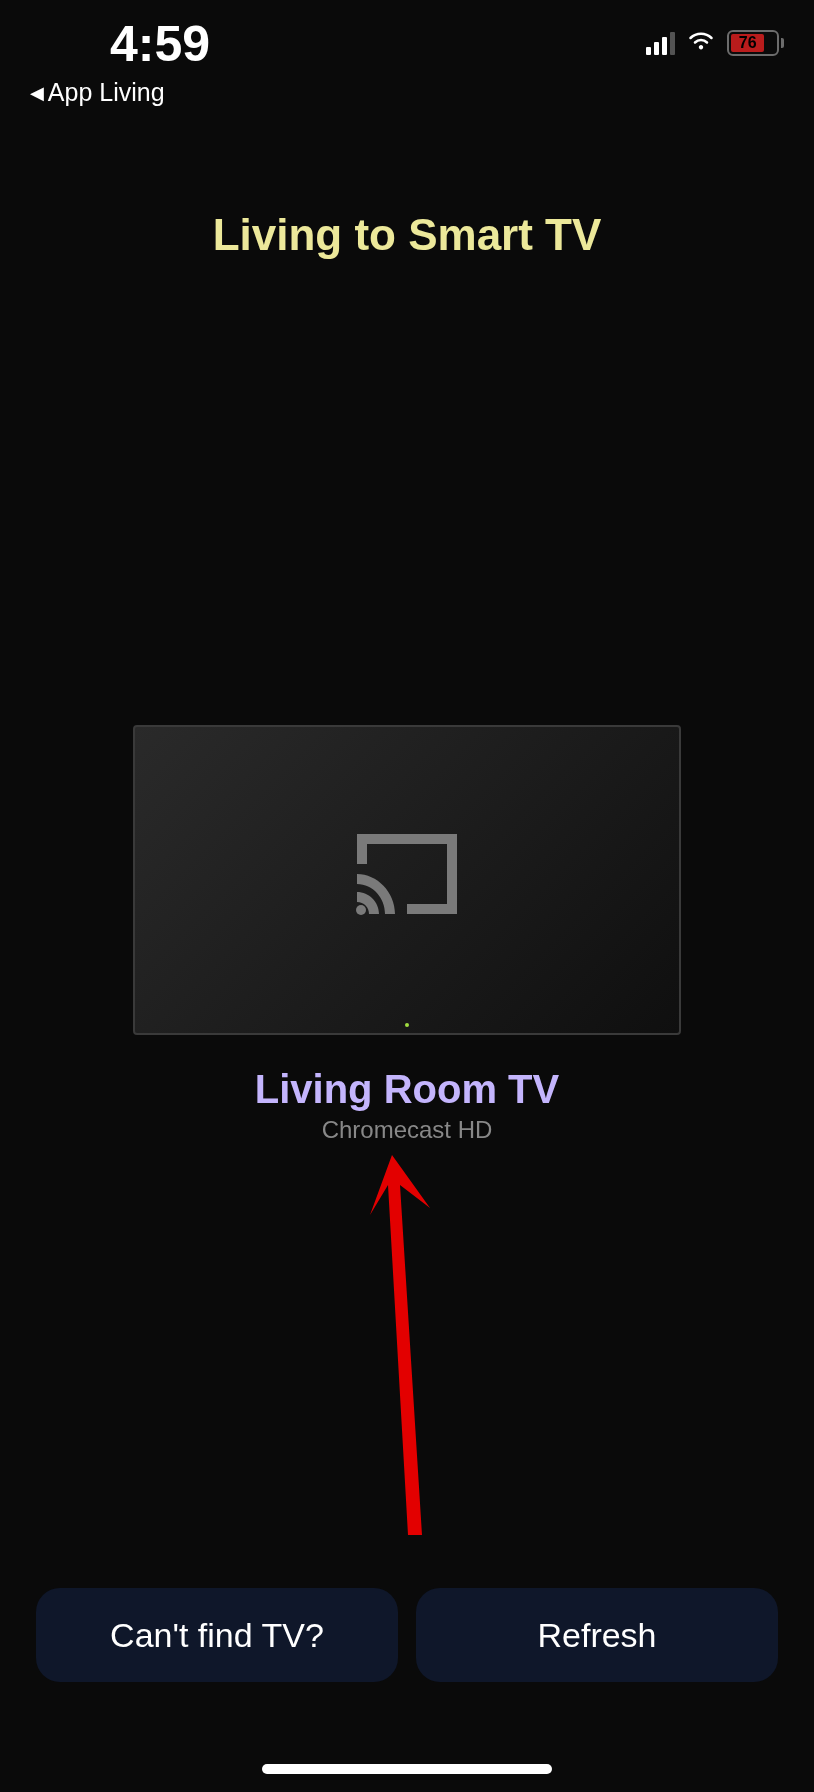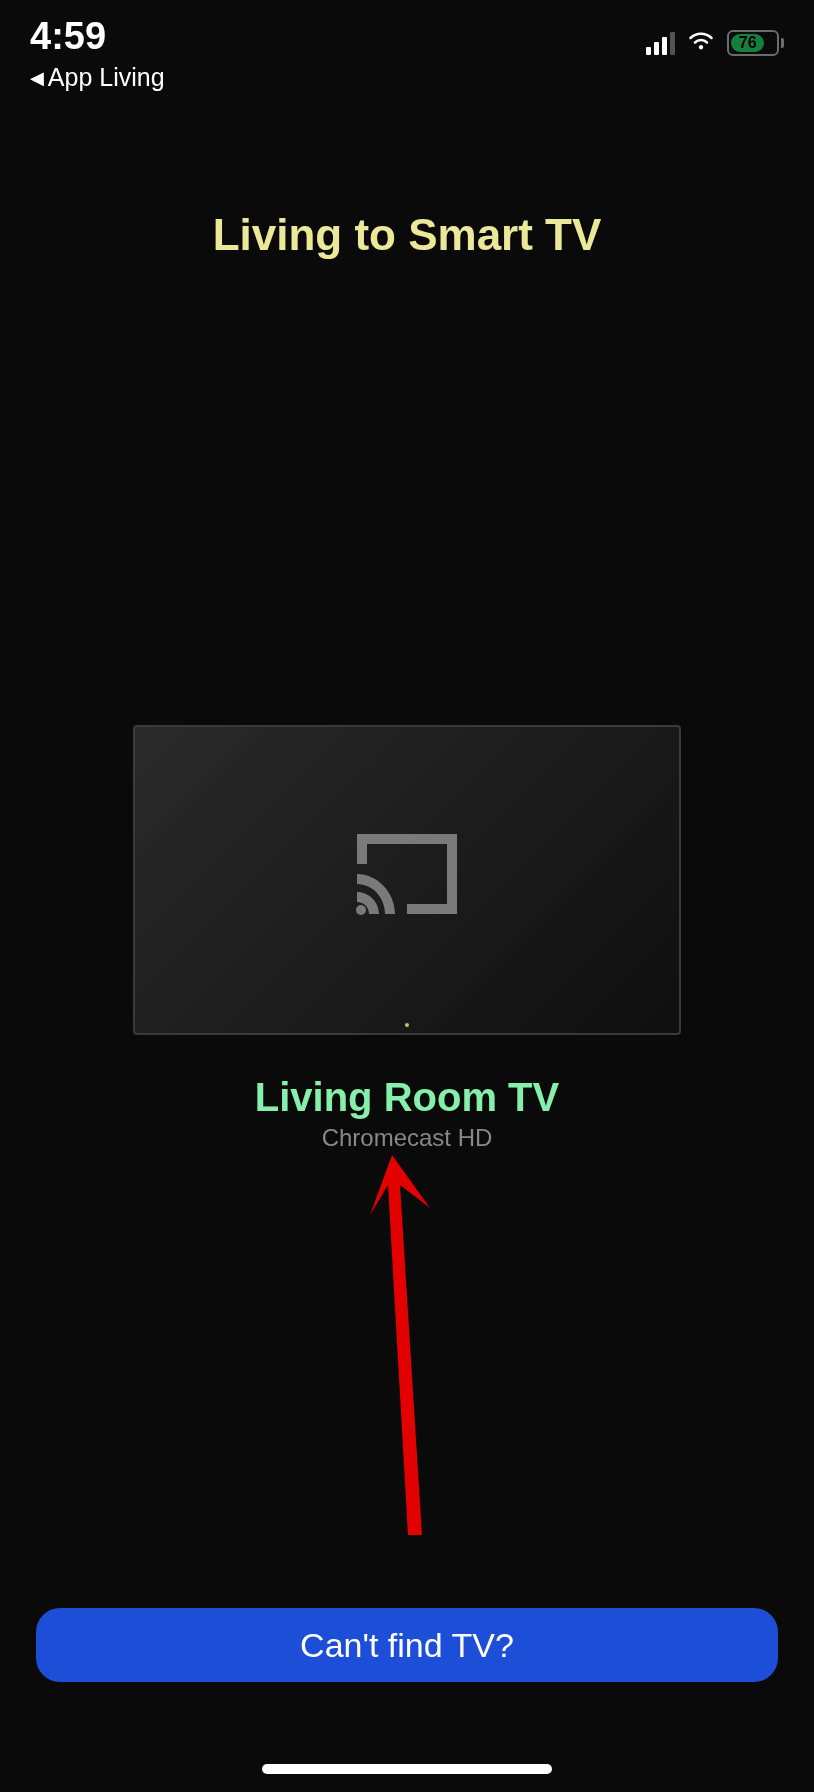--- a/index.html
+++ b/index.html
@@ -26,22 +26,23 @@
       align-items: flex-start;
       padding: 15px 30px 0;
     }
     .status-left {
       display: flex;
       flex-direction: column;
       align-items: flex-start;
     }
     .time {
       color: #fff;
-      font-size: 38px;
+      font-size: 50px;
       font-weight: 600;
+      margin-left: 80px;
     }
     .back-link {
       color: #fff;
       font-size: 25px;
       margin-top: 5px;
       display: flex;
       align-items: center;
       gap: 4px;
     }
     .back-arrow {
@@ -80,22 +81,22 @@
       width: 52px;
       height: 26px;
       border: 2px solid rgba(255,255,255,0.4);
       border-radius: 6px;
       padding: 2px;
       position: relative;
     }
     .battery-fill {
       width: 76%;
       height: 100%;
-      background: #15803d;
-      border-radius: 9px;
+      background: #b91c1c;
+      border-radius: 2px;
       display: flex;
       align-items: center;
       justify-content: center;
     }
     .battery-text {
       color: #000;
       font-size: 16px;
       font-weight: 600;
     }
     .battery-tip {
@@ -144,24 +145,24 @@
       width: 4px;
       height: 4px;
       background: #a0dd40;
       border-radius: 50%;
     }
     .cast-icon svg {
       width: 112px;
       height: 92px;
     }
     .device-name {
-      color: #86efac;
+      color: #c4b5fd;
       font-size: 40px;
       font-weight: 600;
-      margin-top: 40px;
+      margin-top: 32px;
     }
     .device-type {
       color: #888;
       font-size: 24px;
       margin-top: 4px;
     }
     .arrow-annotation {
       position: absolute;
       top: 1155px;
       left: 370px;
@@ -174,22 +175,22 @@
     .button-row {
       position: absolute;
       bottom: 110px;
       left: 36px;
       right: 36px;
       display: flex;
       gap: 18px;
     }
     .action-button {
       flex: 1;
-      height: 74px;
-      background: #1d4ed8;
+      height: 94px;
+      background: #0f172a;
       border: none;
       border-radius: 24px;
       color: #fff;
       font-size: 34px;
       font-weight: 500;
       cursor: pointer;
     }
     .home-indicator {
       position: absolute;
       bottom: 18px;
@@ -256,15 +257,16 @@
 </div>
 
 <div class="arrow-annotation">
   <svg viewBox="0 0 110 415">
     <path d="M 38 380 L 18 30 L 0 60 L 22 0 L 60 53 L 30 30 L 52 380 Z" fill="#e30000"></path>
   </svg>
 </div>
 
 <div class="button-row">
   <button class="action-button">Can't find TV?</button>
+  <button class="action-button">Refresh</button>
 </div>
 
 <div class="home-indicator"></div>
 
 </body></html>

